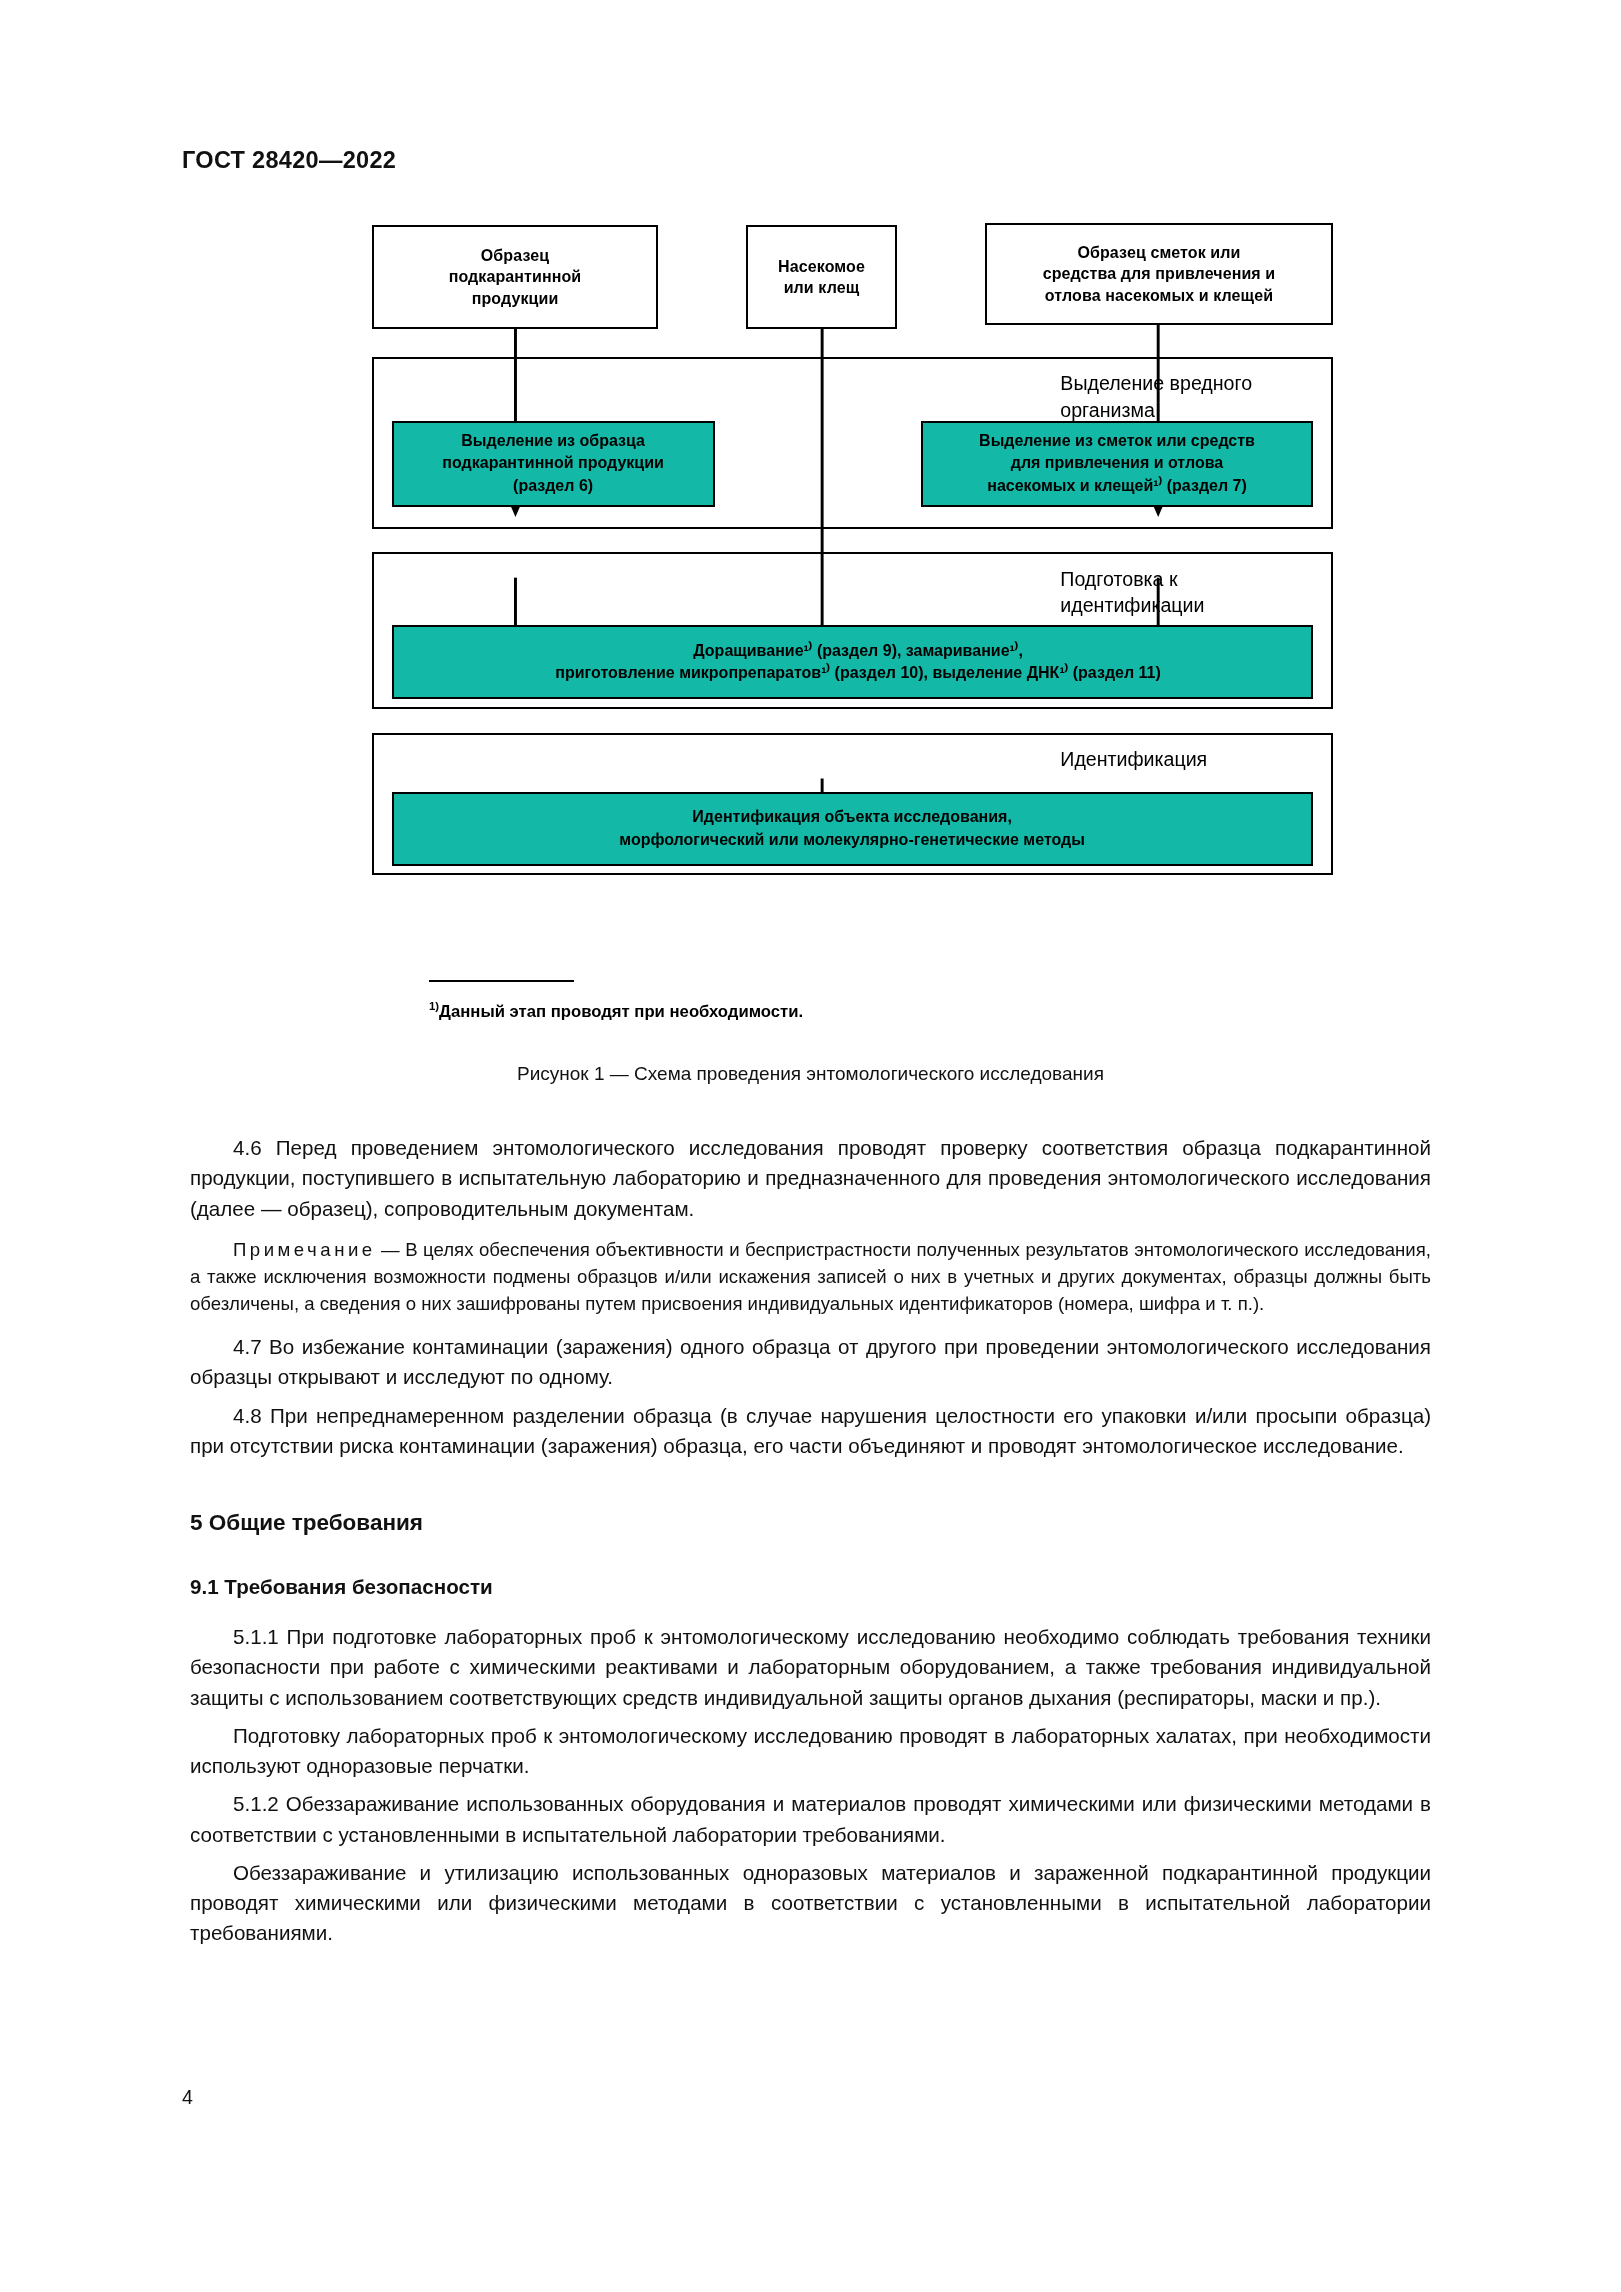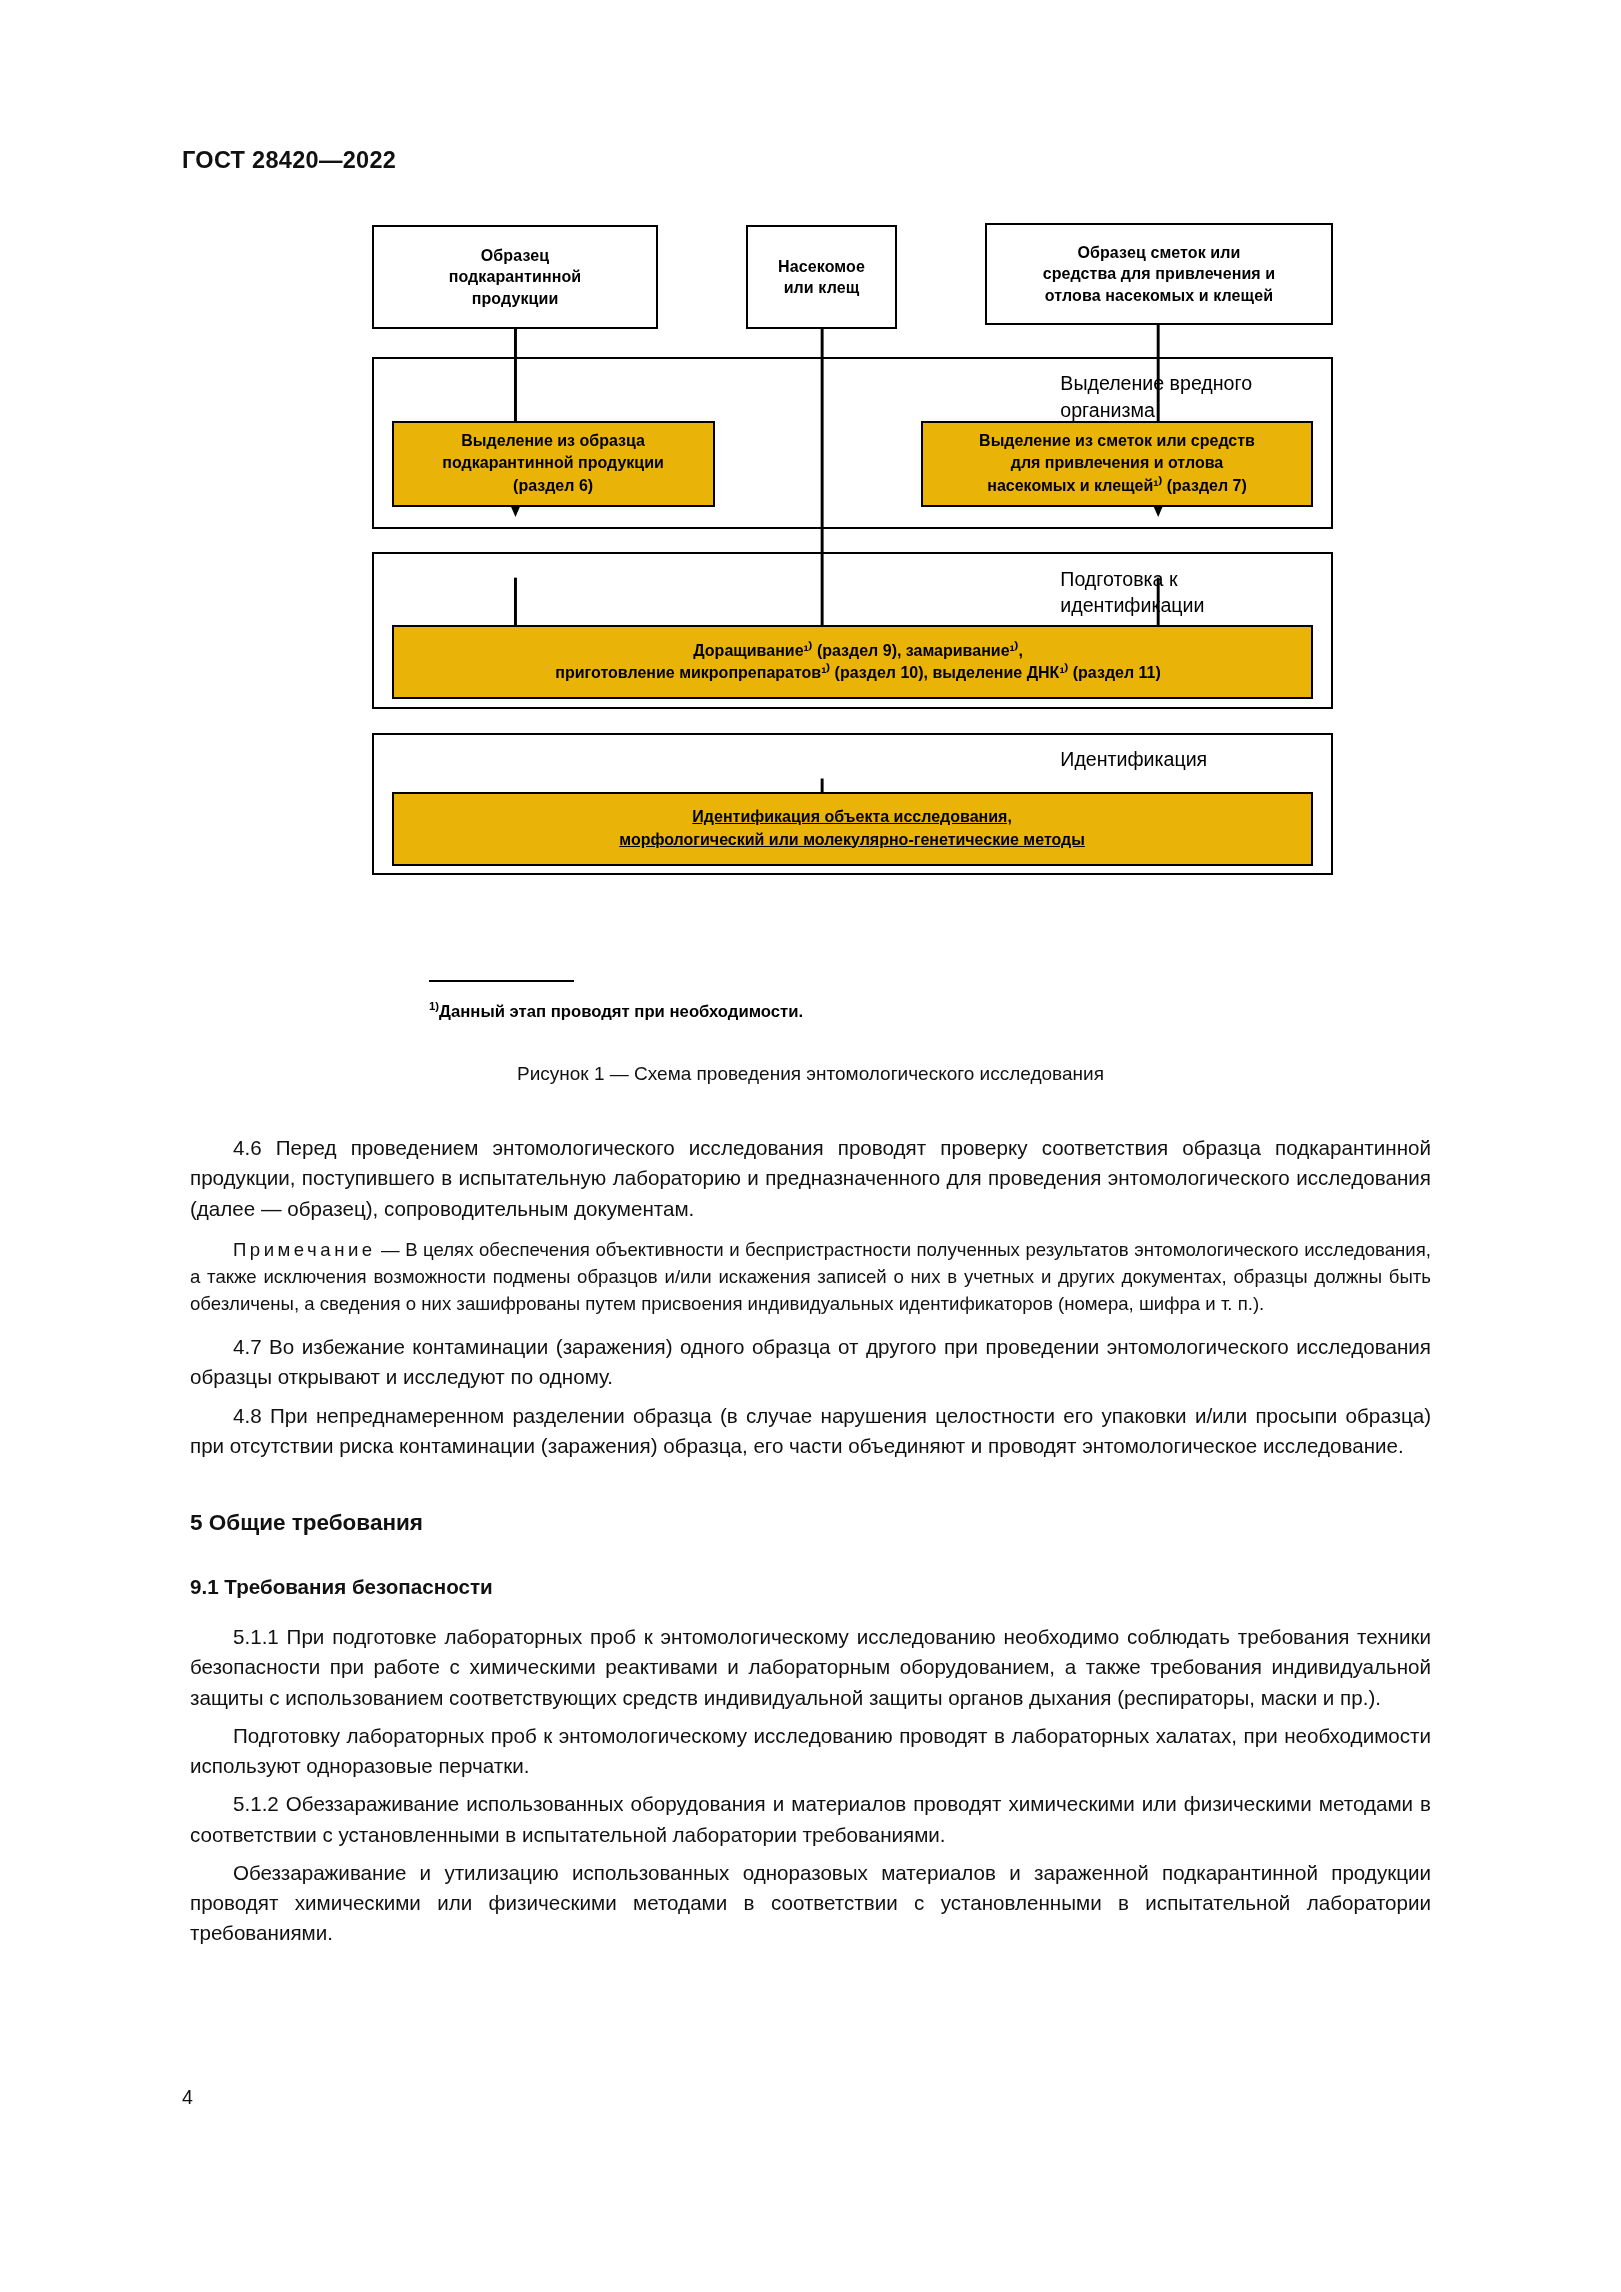--- a/index.html
+++ b/index.html
@@ -77,21 +77,21 @@
     width: 255px;
     color: #000;
   }
   .group.g1 { height: 172px; }
   .group.g2 { height: 157px; }
   .group.g3 { height: 142px; }
 
   .inner {
     position: absolute;
     border: 2.9px solid #000;
-    background: #eab308;
+    background: #14b8a6;
     box-sizing: border-box;
     display: flex;
     align-items: center;
     justify-content: center;
     text-align: center;
     font-size: 16px;
     font-weight: bold;
     line-height: 1.38;
     color: #000;
   }
@@ -242,21 +242,21 @@
 
     <div class="group g2">
       <div class="group-title" style="white-space: pre-line;">Подготовка к
 идентификации</div>
       <div class="inner i2" style="white-space: pre-line;">Доращивание¹⁾ (раздел 9), замаривание¹⁾,
 приготовление микропрепаратов¹⁾ (раздел 10), выделение ДНК¹⁾ (раздел 11)</div>
     </div>
 
     <div class="group g3">
       <div class="group-title" style="white-space: pre-line;">Идентификация</div>
-      <div class="inner i3" style="white-space: pre-line; text-decoration: underline;">Идентификация объекта исследования,
+      <div class="inner i3" style="white-space: pre-line;">Идентификация объекта исследования,
 морфологический или молекулярно-генетические методы</div>
     </div>
 
   </div>
 
   <div class="fn-rule"></div>
   <div class="footnote"><sup>1)</sup><span>Данный этап проводят при необходимости.</span></div>
 
   <div class="fig-caption">Рисунок 1 — Схема проведения энтомологического исследования</div>
 

